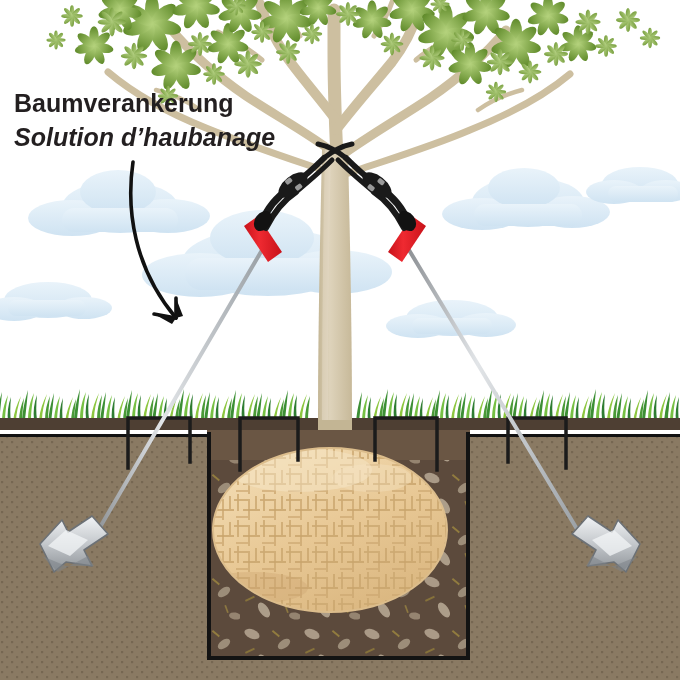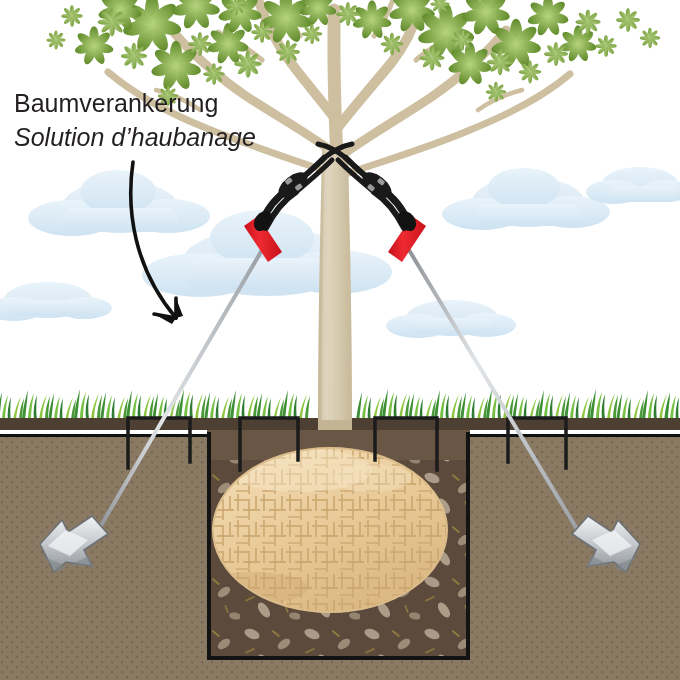--- a/index.html
+++ b/index.html
@@ -1,17 +1,17 @@
 <!DOCTYPE html>
 <html><head>
 <meta charset="utf-8">
 <style>
   html,body{margin:0;padding:0;background:#fff;}
   body{width:680px;height:680px;overflow:hidden;font-family:"Liberation Sans",sans-serif;}
-  #stage{position:relative;width:680px;height:680px;background:#fef9c3;}
+  #stage{position:relative;width:680px;height:680px;background:#fef9c3;font-weight:bold;}
   #stage svg{display:block;position:absolute;left:0;top:0;}
   .lbl-de{font-family:"Liberation Sans",sans-serif;font-size:25px;fill:#231f20;}
   .lbl-fr{font-family:"Liberation Sans",sans-serif;font-size:25px;font-style:italic;fill:#231f20;}
 </style>
 </head>
 <body>
 
 <div id="stage">
 <svg width="680" height="680" viewBox="0 0 680 680" xmlns="http://www.w3.org/2000/svg">
   <defs>

